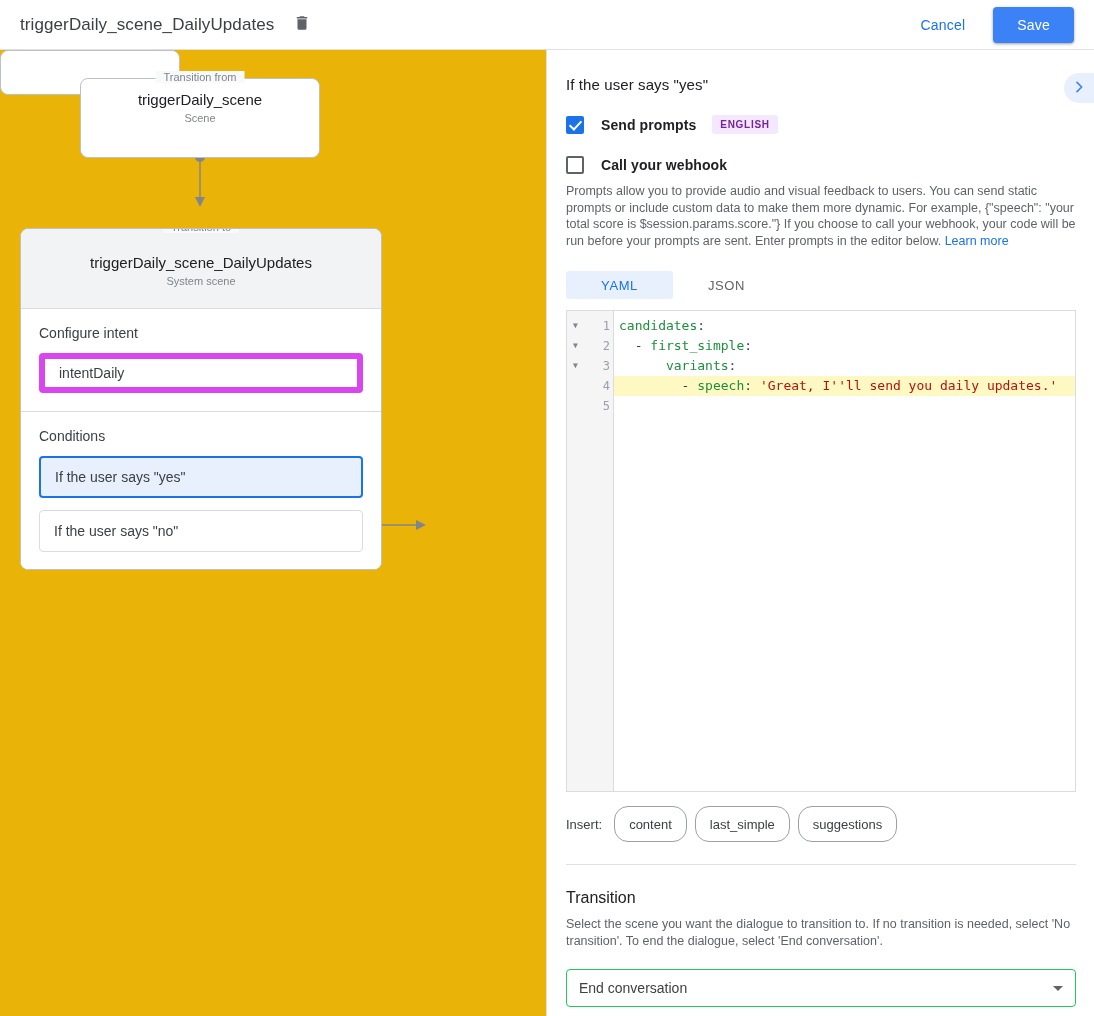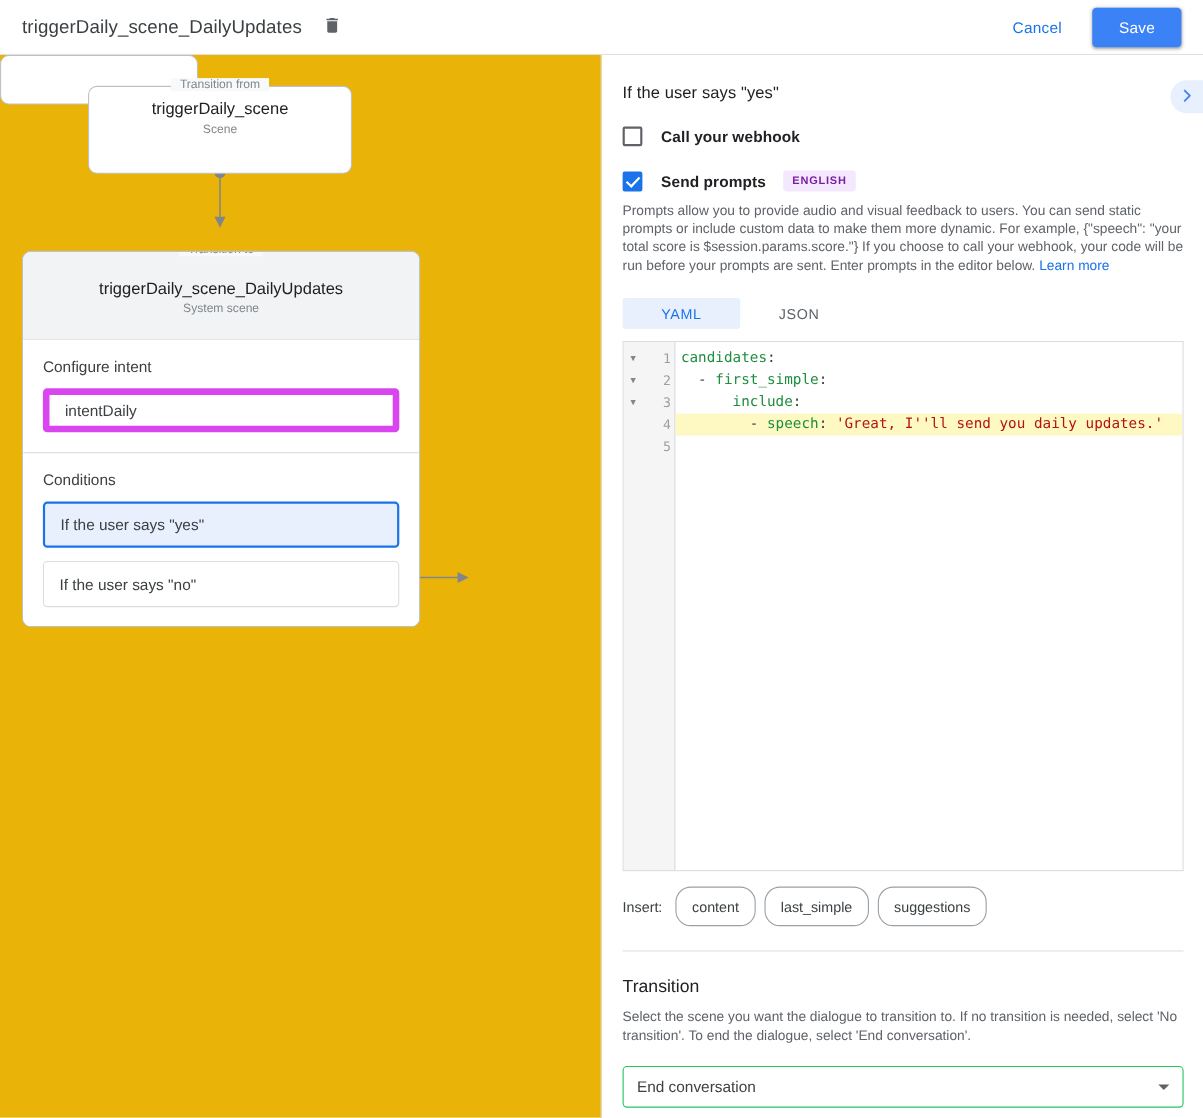--- a/index.html
+++ b/index.html
@@ -402,28 +402,28 @@
       </div>
       <button class="expand-btn">
         <span>
           <svg width="16" height="16" viewBox="0 0 24 24" fill="none" stroke="#4285f4" stroke-width="2.6" stroke-linecap="round" stroke-linejoin="round">
             <polyline points="9 5 16 12 9 19"></polyline>
           </svg>
         </span>
       </button>
 
       <div class="check-row">
-        <div class="cbx"></div>
-        <div class="check-label">Call your webhook</div>
-      </div>
-
-      <div class="check-row">
         <div class="cbx checked"></div>
         <div class="check-label">Send prompts</div>
         <div class="lang-badge">ENGLISH</div>
+      </div>
+
+      <div class="check-row">
+        <div class="cbx"></div>
+        <div class="check-label">Call your webhook</div>
       </div>
 
       <div class="desc">
         <span>Prompts allow you to provide audio and visual feedback to users. You can send static prompts or include custom data to make them more dynamic. For example, {"speech": "your total score is $session.params.score."} If you choose to call your webhook, your code will be run before your prompts are sent. Enter prompts in the editor below. </span><a class="link">Learn more</a>
       </div>
 
       <div class="tabs">
         <div class="tab active">YAML</div>
         <div class="tab">JSON</div>
       </div>
@@ -447,21 +447,21 @@
             <span class="lnum">4</span>
           </div>
           <div class="gut-row">
             <span class="fold"></span>
             <span class="lnum">5</span>
           </div>
         </div>
         <div class="code">
           <div class="code-row"><span class="tok-pun"></span><span class="tok-key">candidates</span><span class="tok-pun">:</span><span class="tok-str"></span></div>
           <div class="code-row"><span class="tok-pun">  - </span><span class="tok-key">first_simple</span><span class="tok-pun">:</span><span class="tok-str"></span></div>
-          <div class="code-row"><span class="tok-pun">      </span><span class="tok-key">include</span><span class="tok-pun">:</span><span class="tok-str"></span></div>
+          <div class="code-row"><span class="tok-pun">      </span><span class="tok-key">variants</span><span class="tok-pun">:</span><span class="tok-str"></span></div>
           <div class="code-row hl"><span class="tok-pun">        - </span><span class="tok-key">speech</span><span class="tok-pun">: </span><span class="tok-str">'Great, I''ll send you daily updates.'</span></div>
           <div class="code-row"><span class="tok-pun"></span><span class="tok-key"></span></div>
         </div>
       </div>
 
       <div class="insert-row">
         <div class="insert-label">Insert:</div>
         <button class="chip">content</button>
         <button class="chip">last_simple</button>
         <button class="chip">suggestions</button>

